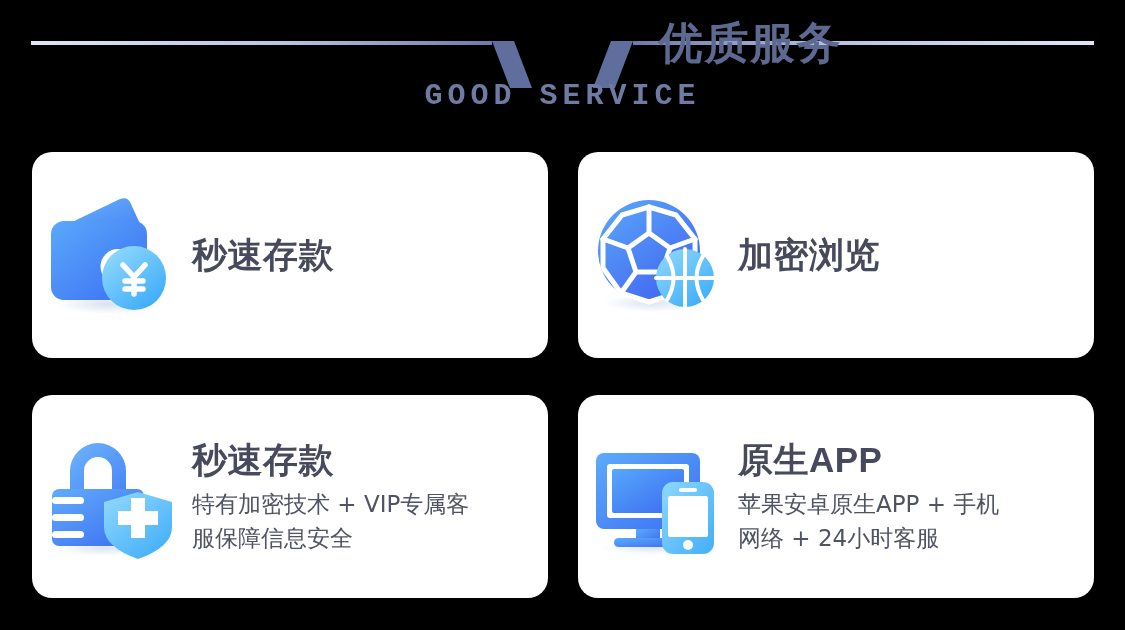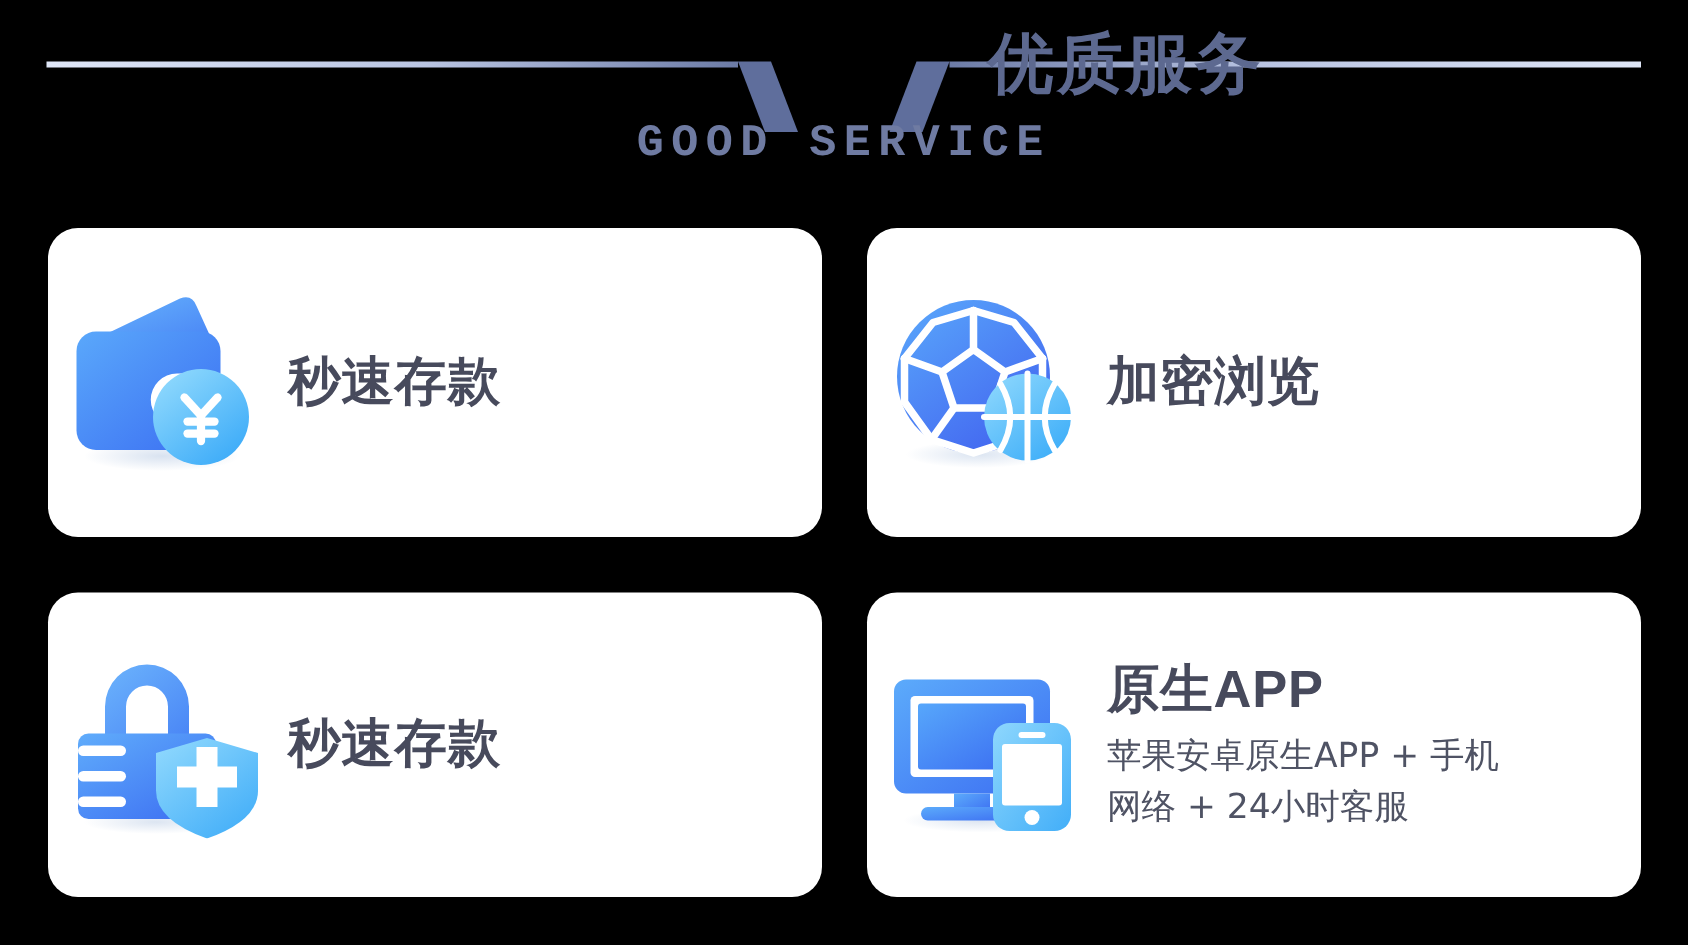--- a/index.html
+++ b/index.html
@@ -255,20 +255,21 @@
           <rect x="6" y="79" width="32" height="7" rx="3.5"></rect>
           <rect x="6" y="96" width="32" height="7" rx="3.5"></rect>
         </g>
         <path d="M92 57 L126 67 V92 Q126 112 92 124 Q58 112 58 92 V67 Z" fill="url(#shieldGrad)"></path>
         <path d="M85 76 h14 v-14 h0 v14 h14 v14 h-14 v14 h-14 v-14 h-14 v-14 h14 z" fill="none"></path>
         <path d="M85 76 v-13 h14 v13 h13 v14 h-13 v13 h-14 v-13 h-13 v-14 z" fill="#ffffff"></path>
       </svg>
     </div>
     <div class="card-text">
       <div class="card-title">秒速存款</div>
+      <div class="card-sub">特有加密技术 + VIP专属客<br>服保障信息安全</div>
     </div>
   </div>
 
   <div class="card card-row2">
     <div class="card-icon">
       <svg width="132" height="124" viewBox="0 0 132 124">
         <defs>
           <linearGradient id="monGrad" x1="0" y1="0" x2="1" y2="1">
             <stop offset="0" stop-color="#5cabfb"></stop>
             <stop offset="1" stop-color="#3c6ef2"></stop>

